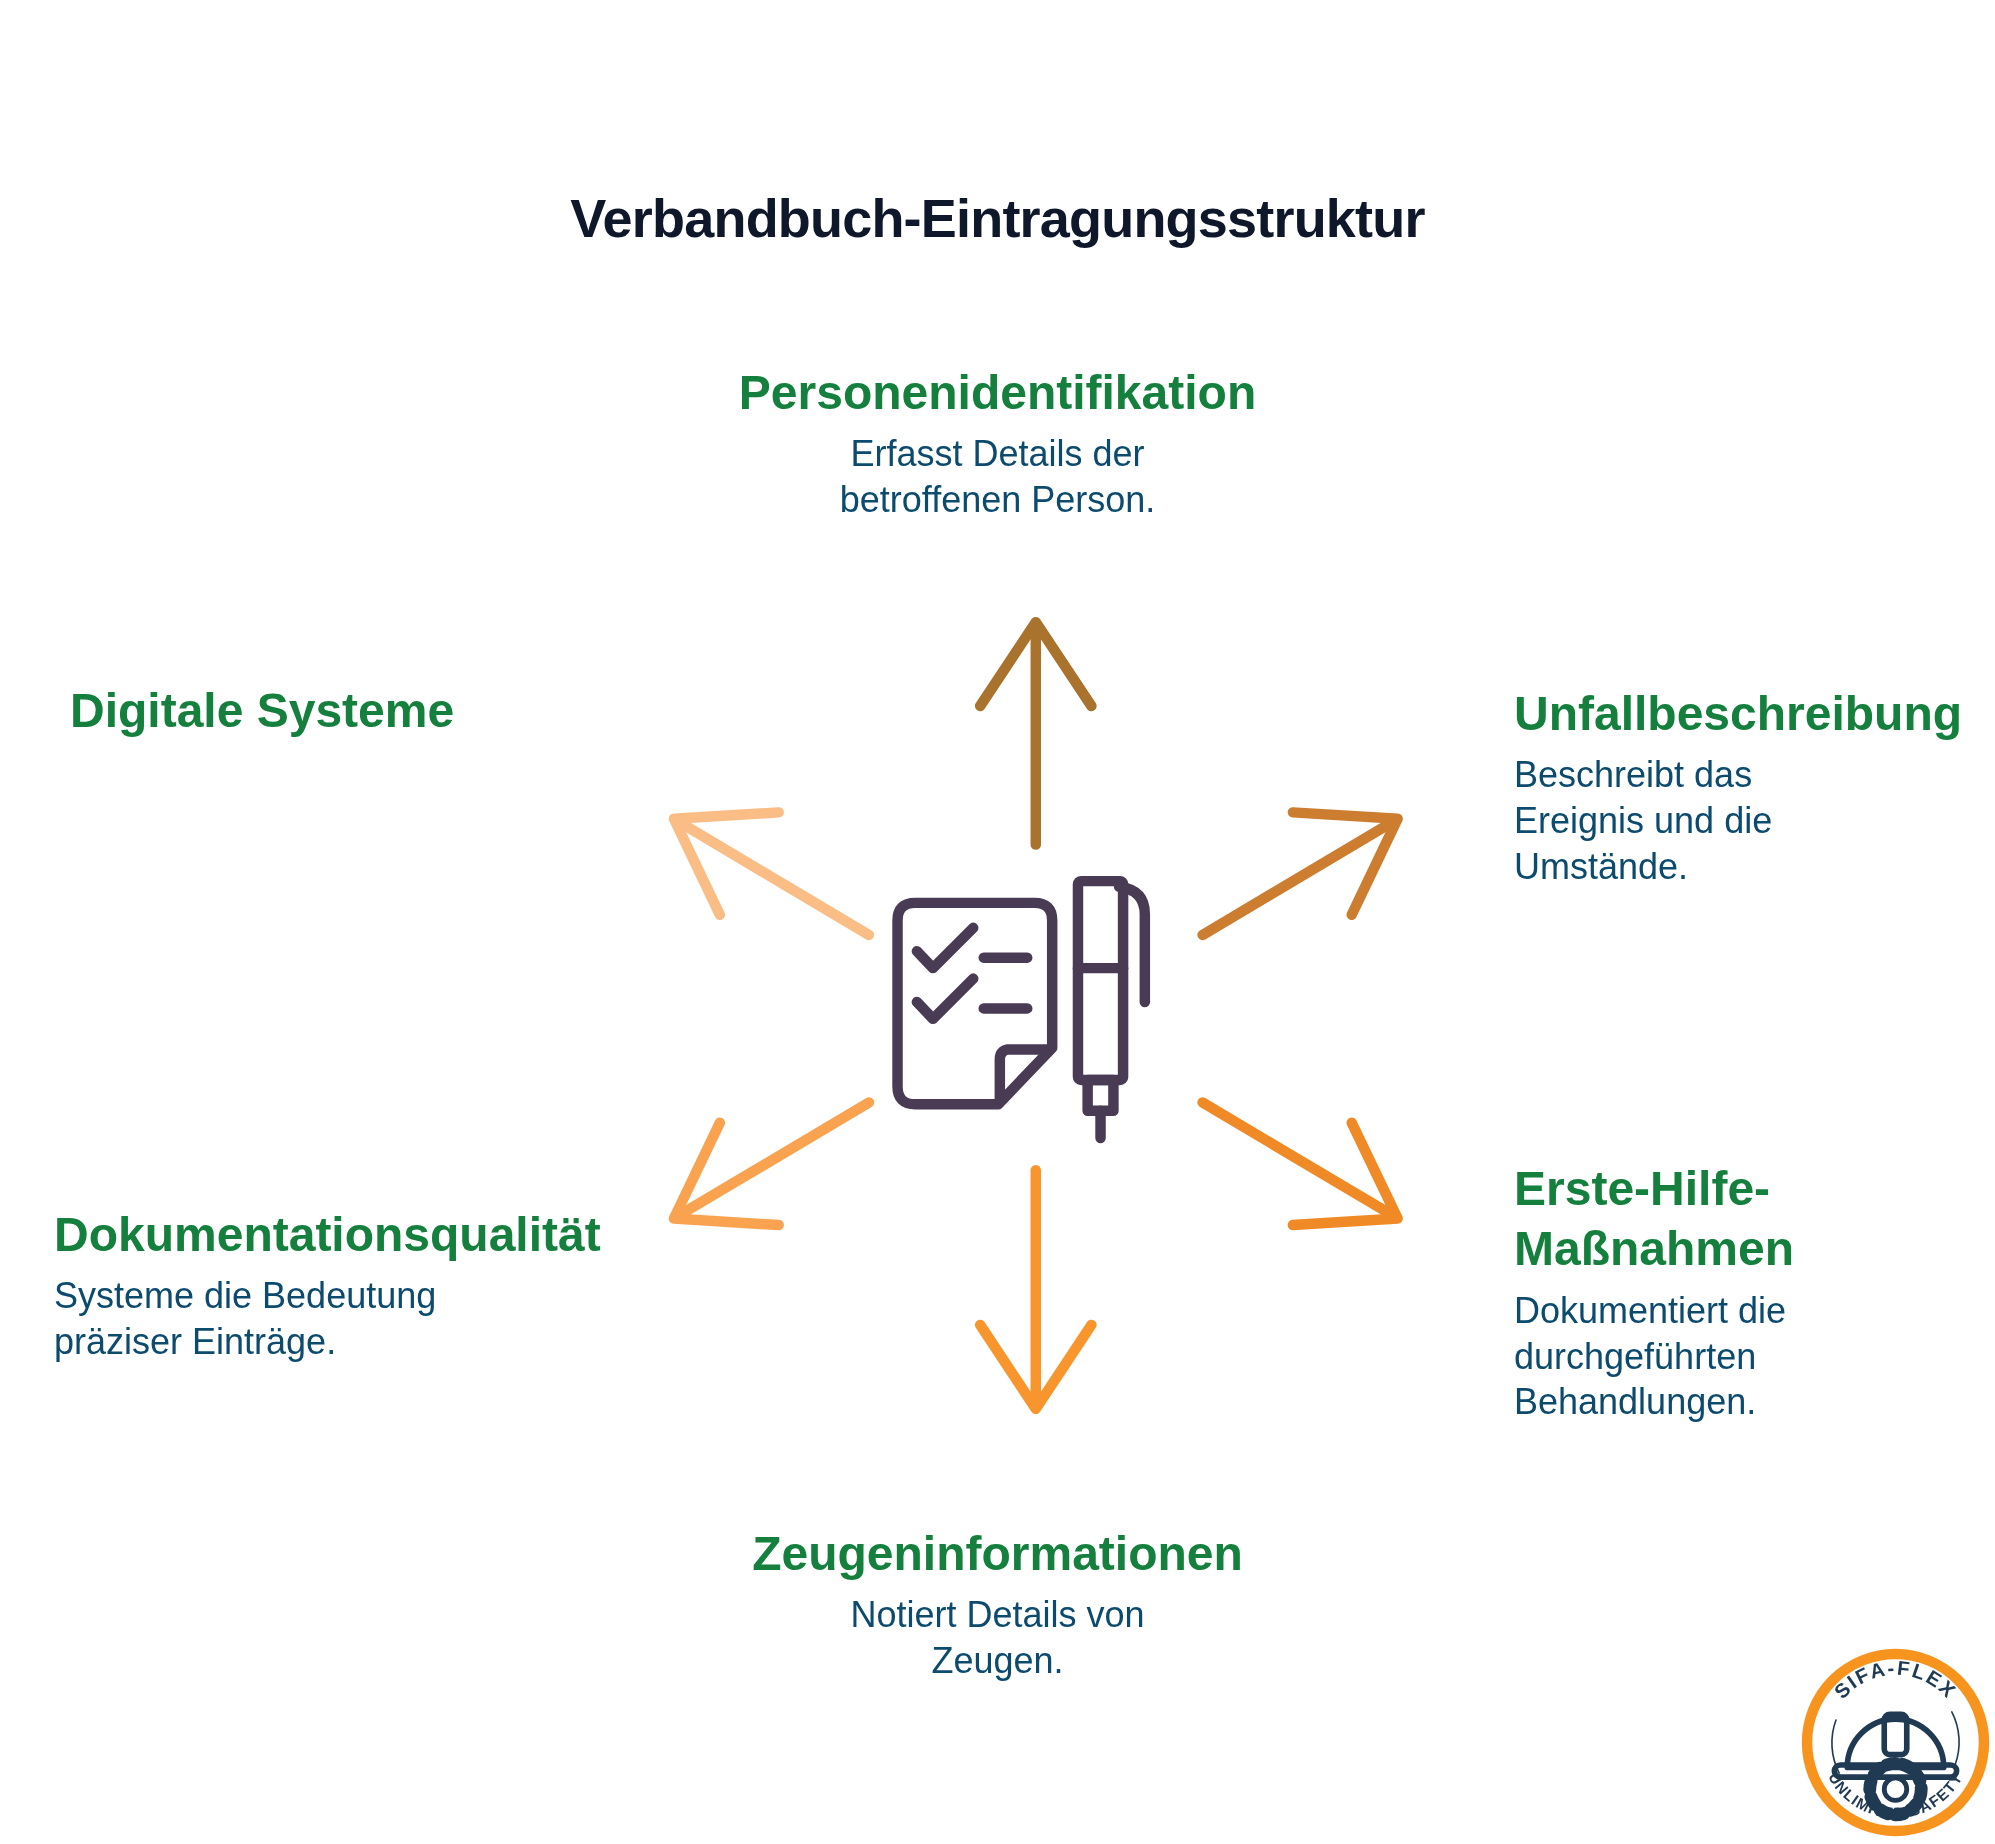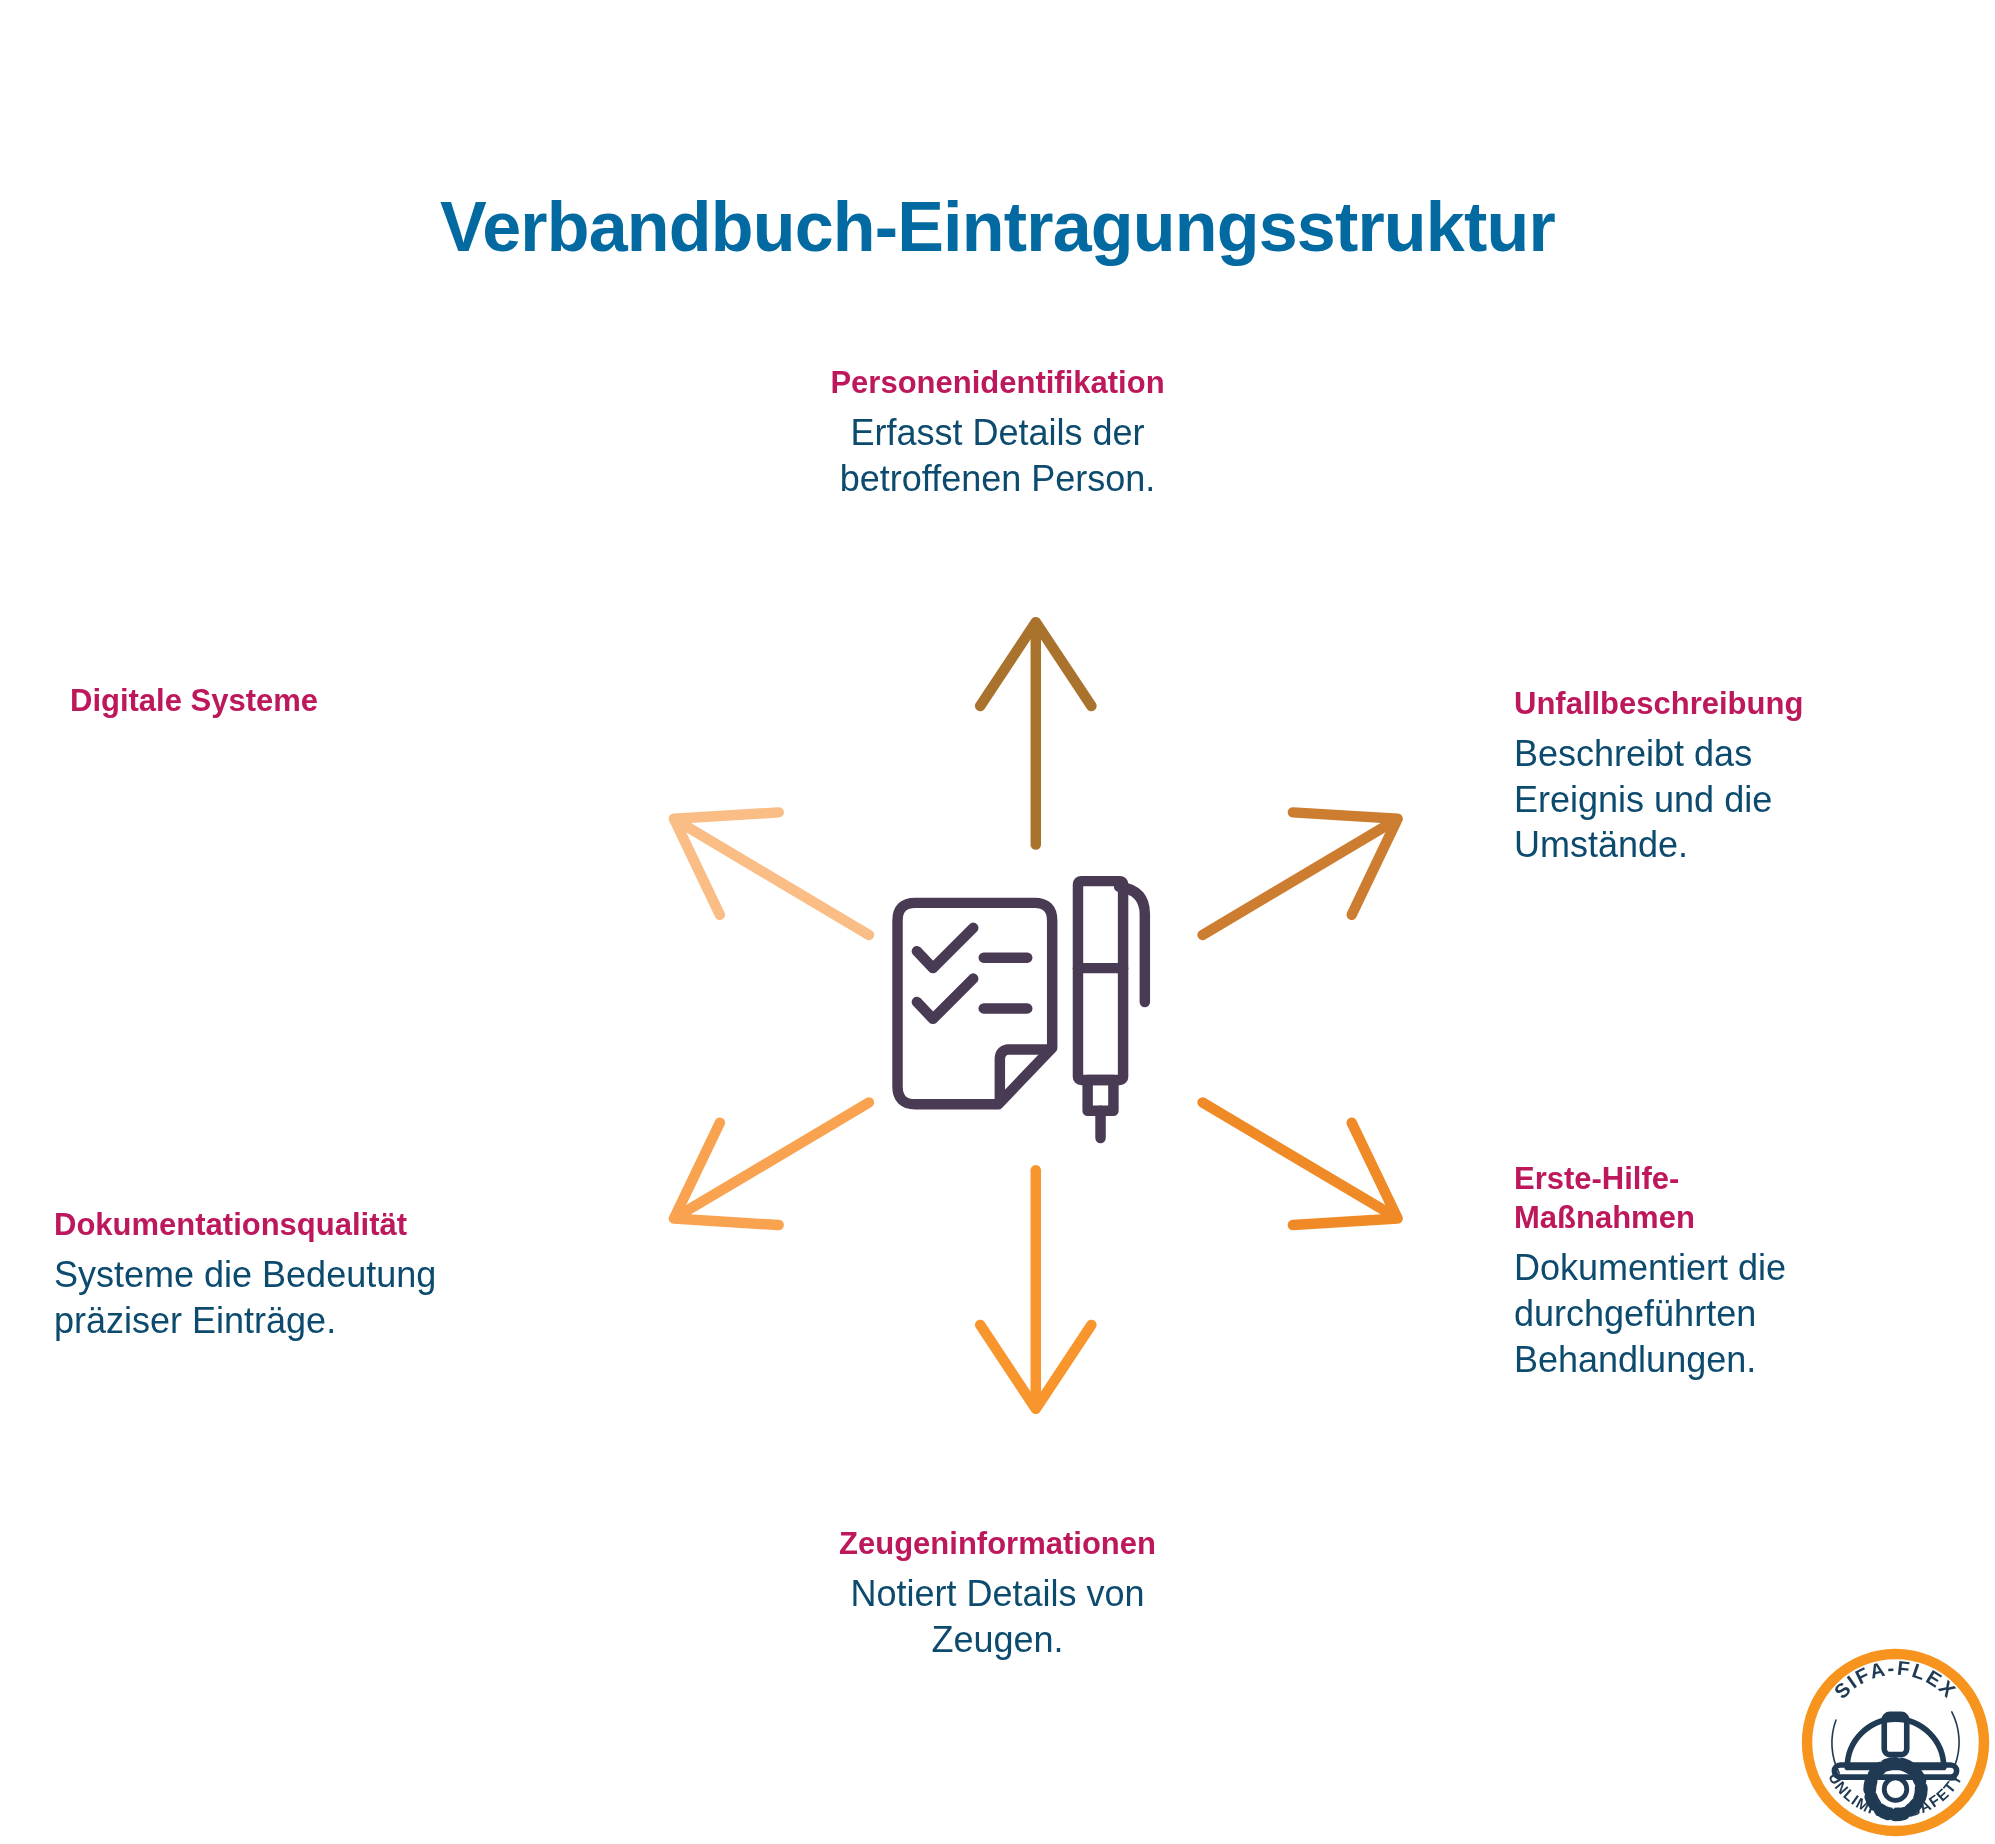--- a/index.html
+++ b/index.html
@@ -1,22 +1,22 @@
 <!DOCTYPE html>
 <html style="font-size:13px"><head>
 <meta charset="utf-8">
 <style>
   html,body{margin:0;padding:0;background:#ffffff;}
   body{width:1995px;height:1844px;position:relative;overflow:hidden;
        font-family:"Liberation Sans", sans-serif;}
   .canvas{position:absolute;inset:0;}
   .main-title{position:absolute;top:187px;left:0;width:100%;text-align:center;
-       font-size:70px;font-weight:bold;color:#0369a1;letter-spacing:-0.8px;}
+       font-size:54px;font-weight:bold;color:#0f172a;letter-spacing:-0.8px;}
   .node{position:absolute;}
-  .node h2{margin:0;font-size:31px;font-weight:bold;color:#be185d;
+  .node h2{margin:0;font-size:48px;font-weight:bold;color:#15803d;
        line-height:1.26;white-space:pre-line;}
   .node p{margin:8px 0 0 0;font-size:36px;color:#0c4a6e;line-height:1.27;
        white-space:pre-line;}
   .align-center{text-align:center;}
   .align-right{}
   .align-left{text-align:left;}
   .arrow-layer{position:absolute;left:0;top:0;width:1995px;height:1844px;}
   .arrow-layer line,.arrow-layer polyline{fill:none;stroke-width:13;
        stroke-linecap:round;stroke-linejoin:round;}
   .center-icon{position:absolute;left:879px;top:869px;width:290px;height:278px;}

